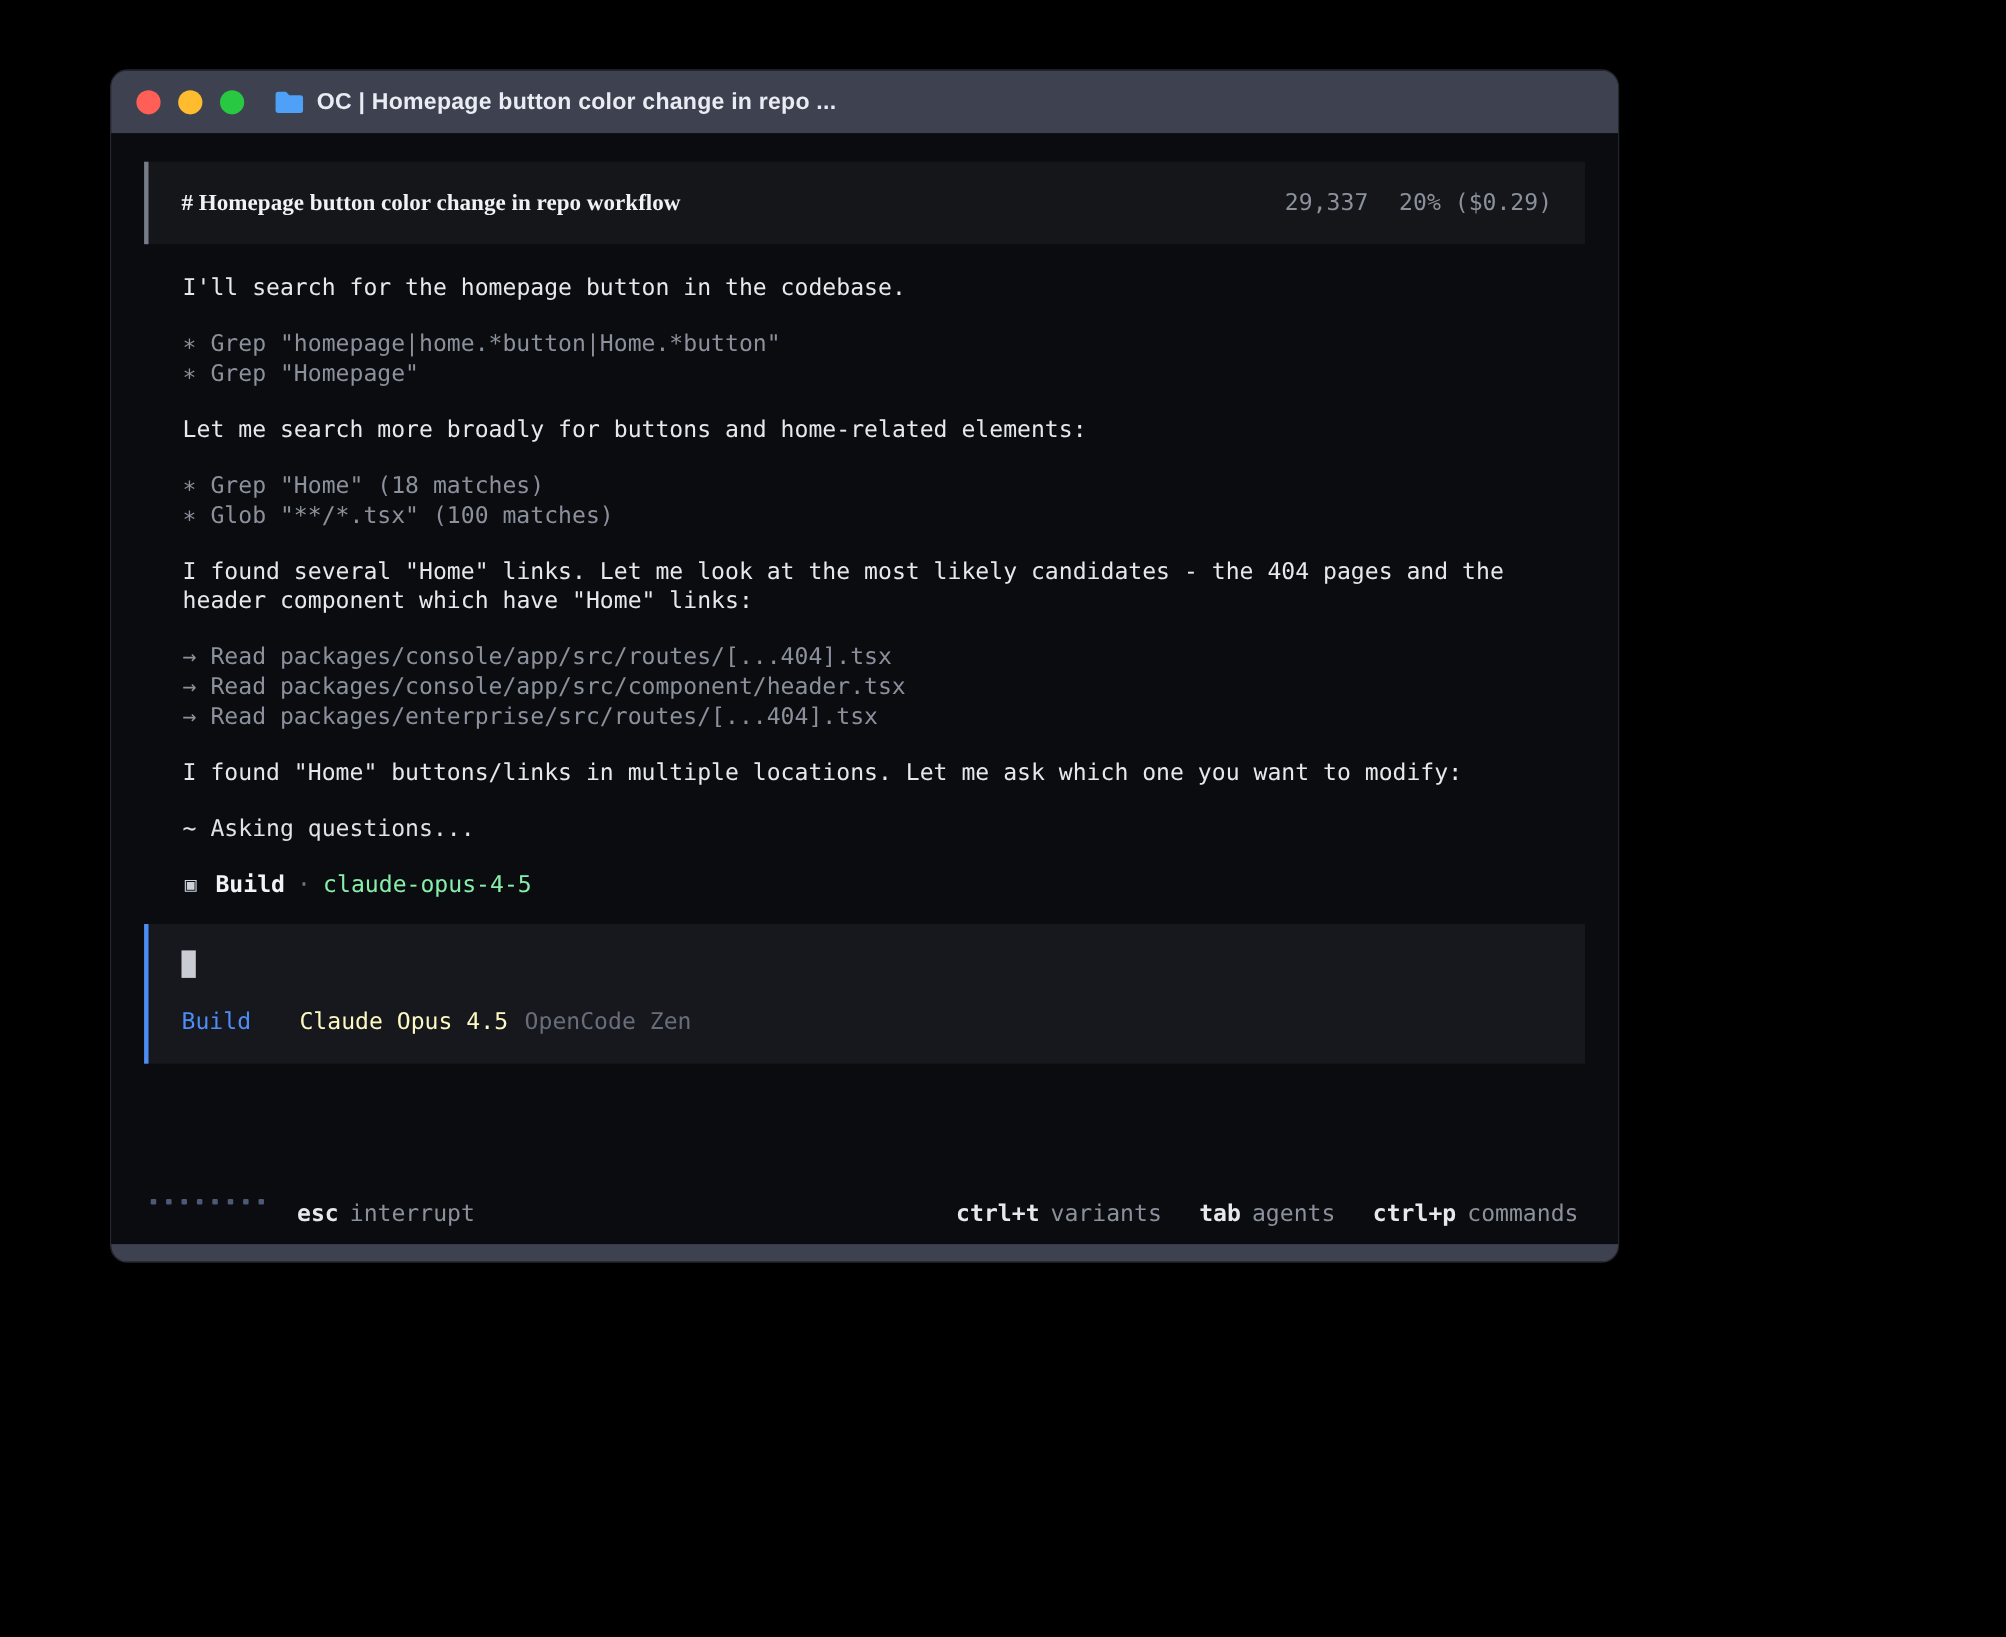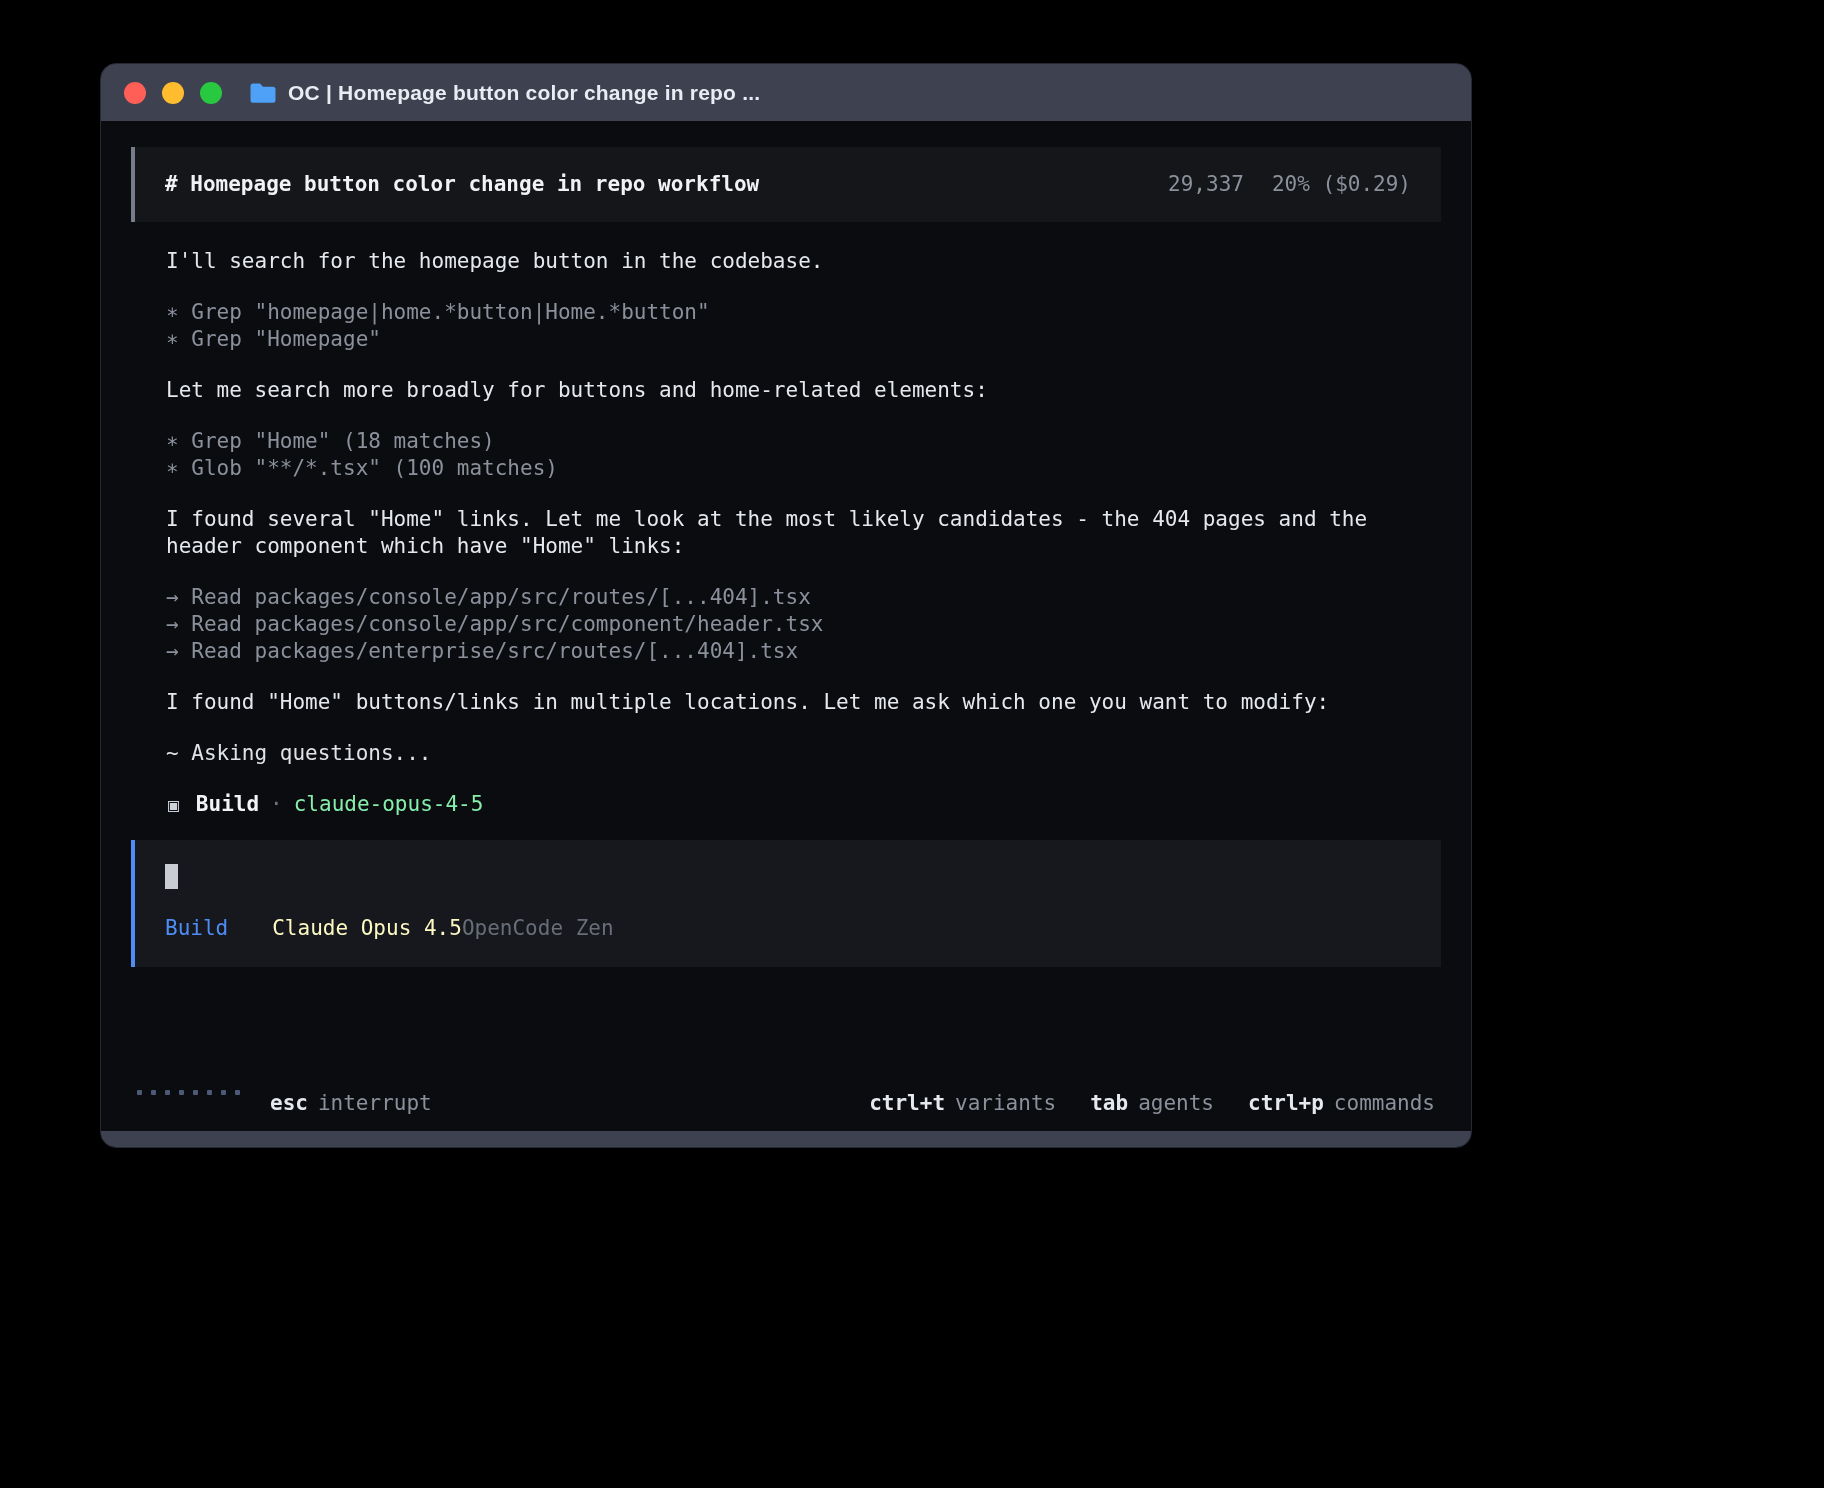--- a/index.html
+++ b/index.html
@@ -35,21 +35,21 @@
     flex: 1 1 auto; overflow: hidden;
     padding: 26px 30px 0;
     display: flex; flex-direction: column;
     font-size: 21px; line-height: 27px; color: #e5e8ed;
   }
   .header-block {
     background: #15161a; border-left: 4px solid #767c89;
     padding: 24px 30px;
     display: flex; justify-content: space-between; align-items: center;
   }
-  .header-title { font-weight: 700; color: #f0f2f5; }
+  .header-title { font-weight: 700; color: #f0f2f5; font-family: Liberation Serif, serif; }
   .header-meta { color: #8b919c; display: flex; gap: 28px; white-space: nowrap; }
   .user-block {
     margin-top: 26px; background: #1d2026;
     border-left: 4px solid #4e8df6; padding: 23px 30px;
   }
   .transcript { padding: 26px 35px 0; }
   .msg { margin: 0 0 24px; max-width: 1245px; }
   .group { margin: 0 0 24px; color: #8b919c; }
   .tool-line { display: flex; }
   .tool-icon { width: 2ch; flex: none; }
@@ -63,21 +63,21 @@
     margin-top: 22px; background: #16181d;
     border-left: 4px solid #4e8df6; padding: 22px 30px 25px;
   }
   .cursor-block {
     display: inline-block; width: 13px; height: 25px;
     background: #c9ccd3; vertical-align: middle;
   }
   .input-meta { margin-top: 26px; display: flex; align-items: baseline; }
   .mode { color: #4e8df6; }
   .model { margin-left: 44px; color: #fef9c3; }
-  .provider { margin-left: 0; color: #686e79; }
+  .provider { margin-left: 15px; color: #686e79; }
   .statusbar {
     margin-top: auto; flex: 0 0 56px;
     display: flex; align-items: center; justify-content: space-between;
     padding: 0 6px;
   }
   .sb-left { display: flex; align-items: flex-start; gap: 30px; }
   .spinner { display: flex; gap: 9px; align-items: center; }
   .spinner i { width: 5px; height: 5px; background: #4c5a77; border-radius: 1px; display: block; }
   .kb { display: flex; gap: 10px; align-items: baseline; white-space: nowrap; }
   .kb .key { font-weight: 700; color: #e5e8ed; }

